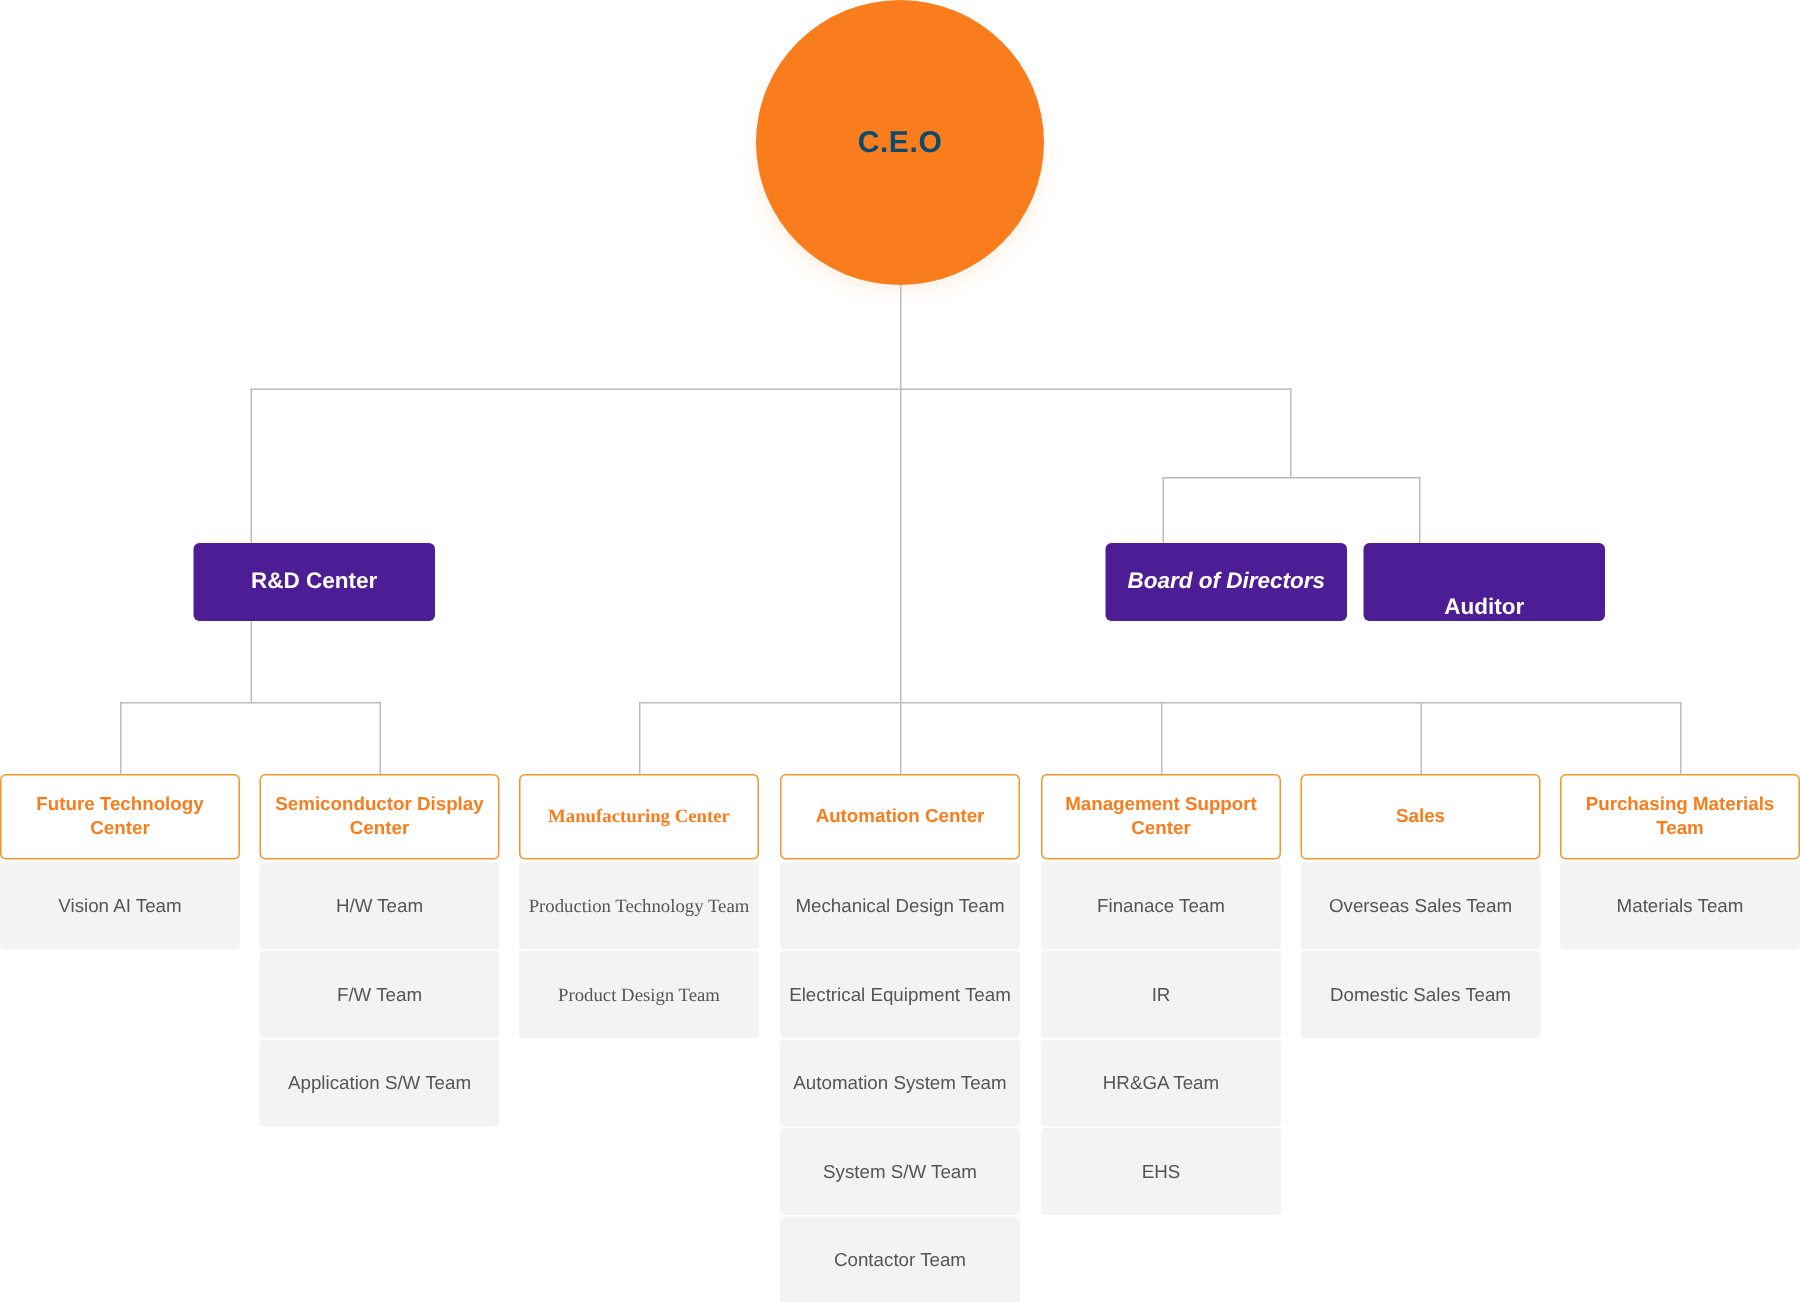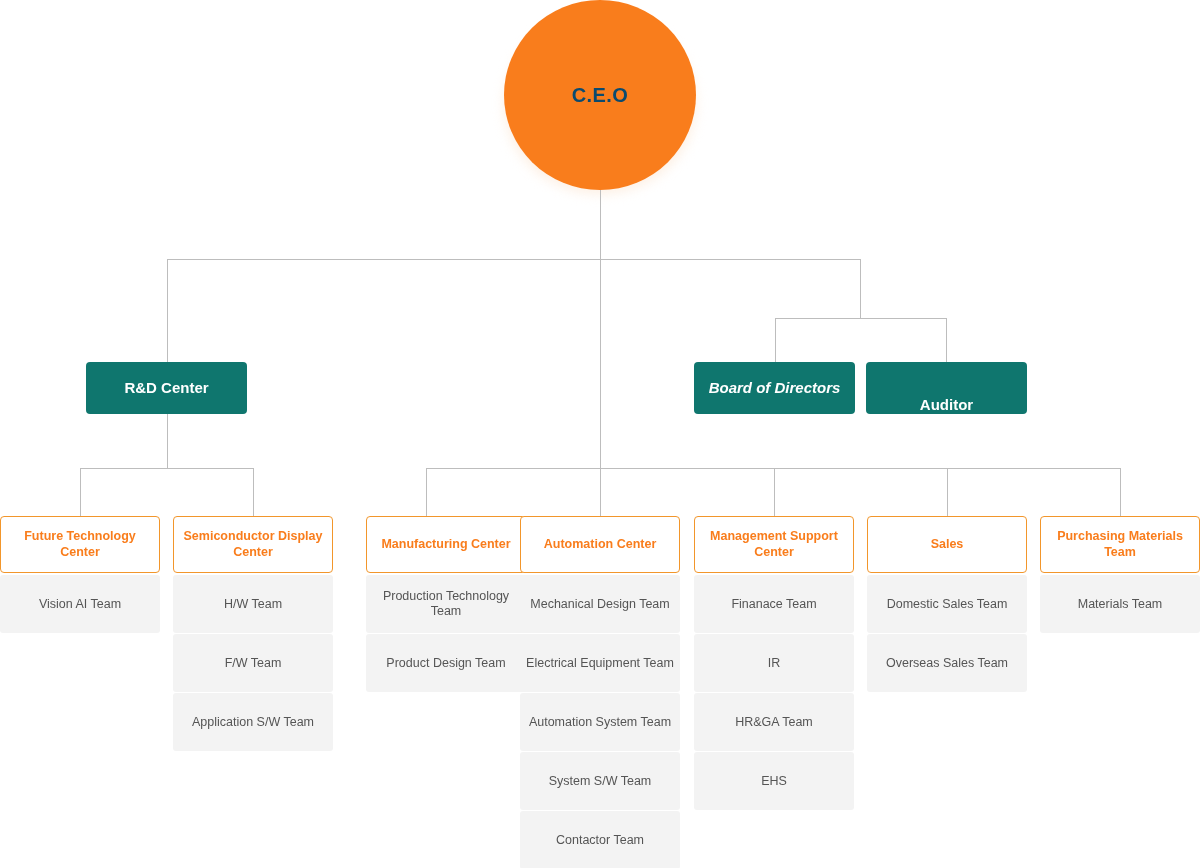--- a/index.html
+++ b/index.html
@@ -34,27 +34,28 @@
   }
 
   
   .ln { position: absolute; background: #bdbdbd; }
   .ln-v { width: 1px; }
   .ln-h { height: 1px; }
 
   
   .box-solid {
     position: absolute;
-    background: #0f766e;
+    background: #4c1d95;
     border-radius: 4px;
     display: flex; align-items: center; justify-content: center;
     color: #ffffff;
     font-size: 15px; font-weight: bold;
     text-align: center;
     line-height: 1.2;
+    margin-left: 43px;
   }
 
   
   .col {
     position: absolute;
     top: 516px;
     width: 160px;
   }
   .col-head {
     width: 160px; height: 57px;
@@ -148,21 +149,21 @@
         </div>
       <div class="cell">
           <span>F/W Team</span>
         </div>
       <div class="cell">
           <span>Application S/W Team</span>
         </div>
     </div>
   </div>
 
-  <div class="col" style="left:366px;">
+  <div class="col" style="left:346px;font-family:Liberation Serif, serif;">
     <div class="col-head">
       <span>Manufacturing Center</span>
     </div>
     <div class="col-items">
       <div class="cell">
           <span>Production Technology Team</span>
         </div>
       <div class="cell">
           <span>Product Design Team</span>
         </div>
@@ -211,25 +212,25 @@
         </div>
     </div>
   </div>
 
   <div class="col" style="left:867px;">
     <div class="col-head">
       <span>Sales</span>
     </div>
     <div class="col-items">
       <div class="cell">
+          <span>Overseas Sales Team</span>
+        </div>
+      <div class="cell">
           <span>Domestic Sales Team</span>
         </div>
-      <div class="cell">
-          <span>Overseas Sales Team</span>
-        </div>
     </div>
   </div>
 
   <div class="col" style="left:1040px;">
     <div class="col-head">
       <span>Purchasing Materials Team</span>
     </div>
     <div class="col-items">
       <div class="cell">
           <span>Materials Team</span>

